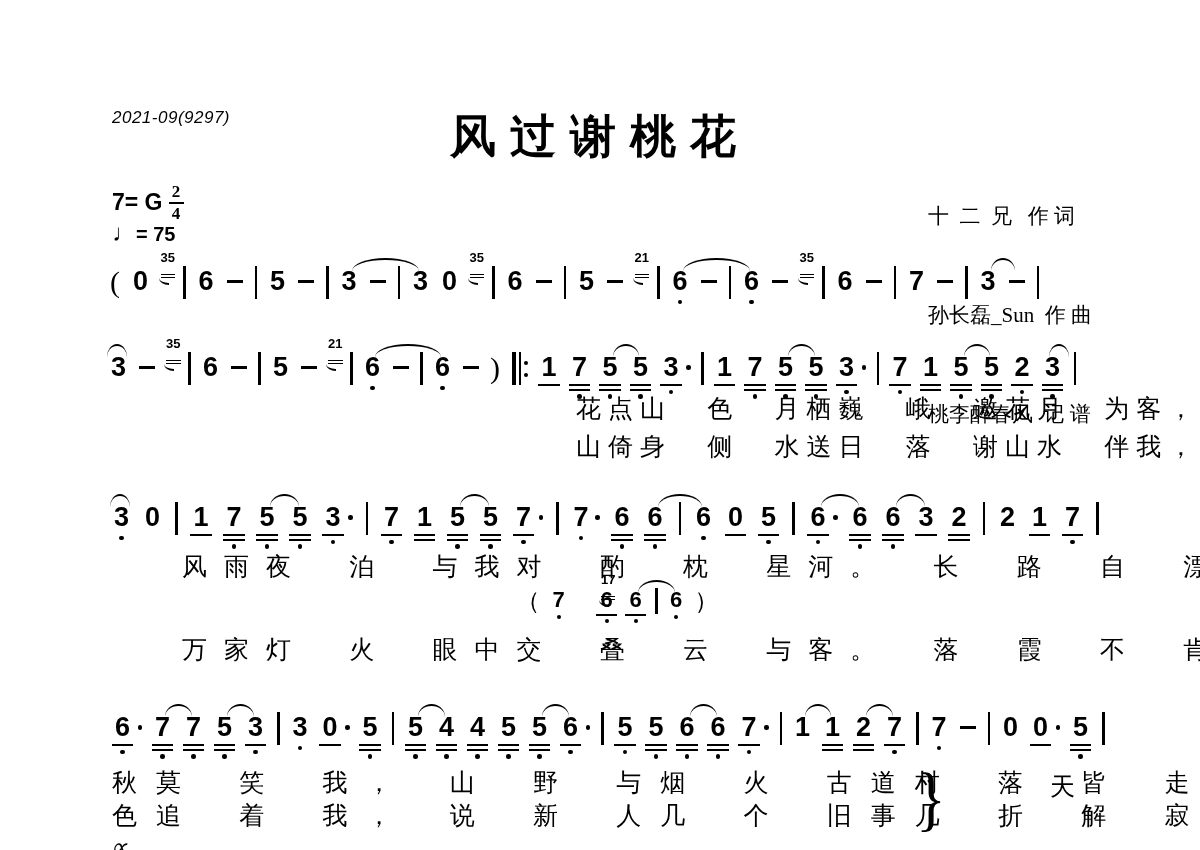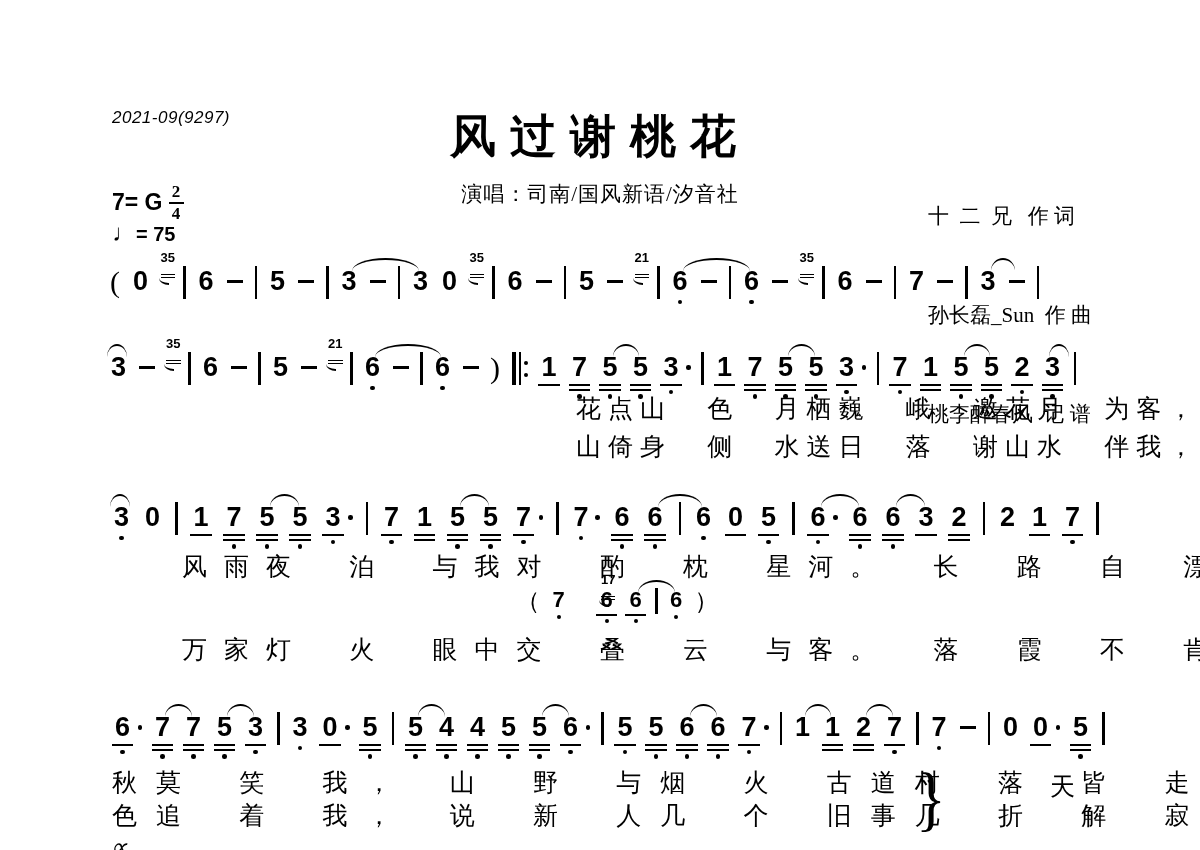--- a/index.html
+++ b/index.html
@@ -55,21 +55,20 @@
          transform:scaleY(1.15);transform-origin:top;}
   .tian{position:absolute;font-family:"Liberation Serif",serif;font-size:25px;}
   .segno{position:absolute;font-family:"Liberation Serif",serif;font-style:italic;font-size:24px;}
 </style>
 </head>
 <body>
 
 <div id="page">
   <div class="meta">2021-09(9297)</div>
   <div class="title">风过谢桃花</div>
-  <div class="subtitle">演唱：司南/国风新语/汐音社</div>
   <div class="credits">
     <div>十  二  兄   作 词</div>
     <div>孙长磊_Sun  作 曲</div>
     <div>桃李醉春风  记 谱</div>
   </div>
   <div class="keyrow">
     <span>7= G</span>
     <span class="frac">
       <span>2</span>
       <span class="fline"></span>

